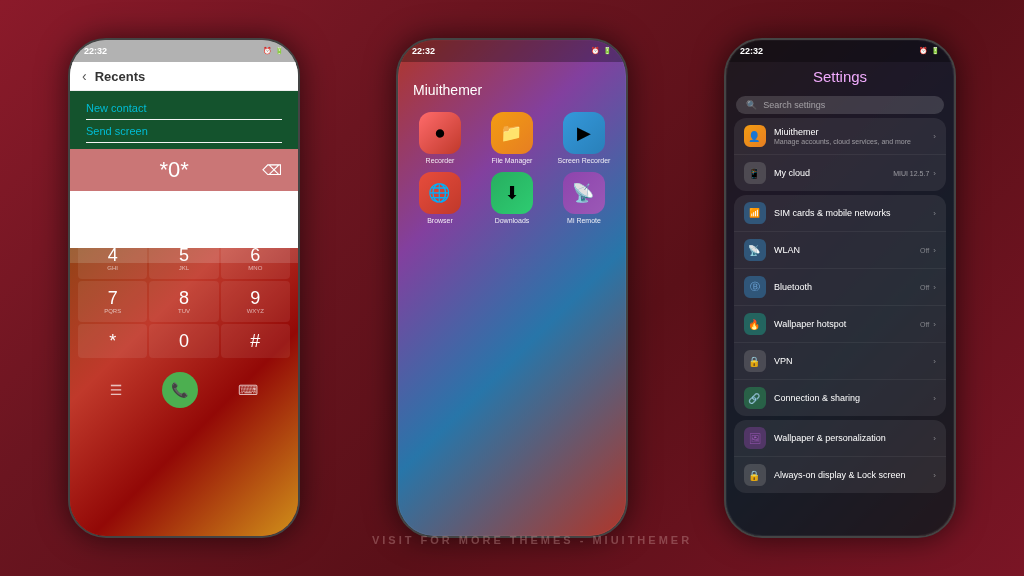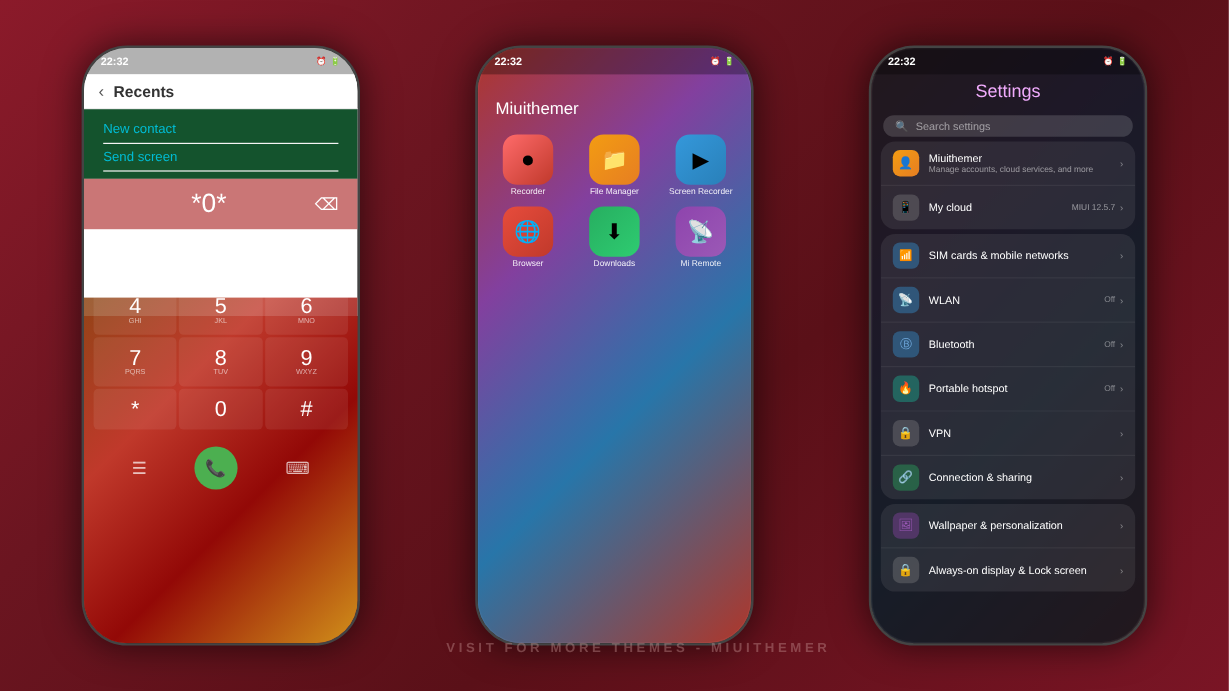--- a/index.html
+++ b/index.html
@@ -560,21 +560,21 @@
           <div class="s-name">Bluetooth</div>
         </div>
         <div class="s-right">
           <span class="s-toggle-off">Off</span>
           <span class="s-chevron">›</span>
         </div>
       </div>
       <div class="settings-item">
         <div class="s-icon teal">🔥</div>
         <div class="s-text">
-          <div class="s-name">Portable hotspot</div>
+          <div class="s-name">Wallpaper hotspot</div>
         </div>
         <div class="s-right">
           <span class="s-toggle-off">Off</span>
           <span class="s-chevron">›</span>
         </div>
       </div>
       <div class="settings-item">
         <div class="s-icon gray">🔒</div>
         <div class="s-text">
           <div class="s-name">VPN</div>

